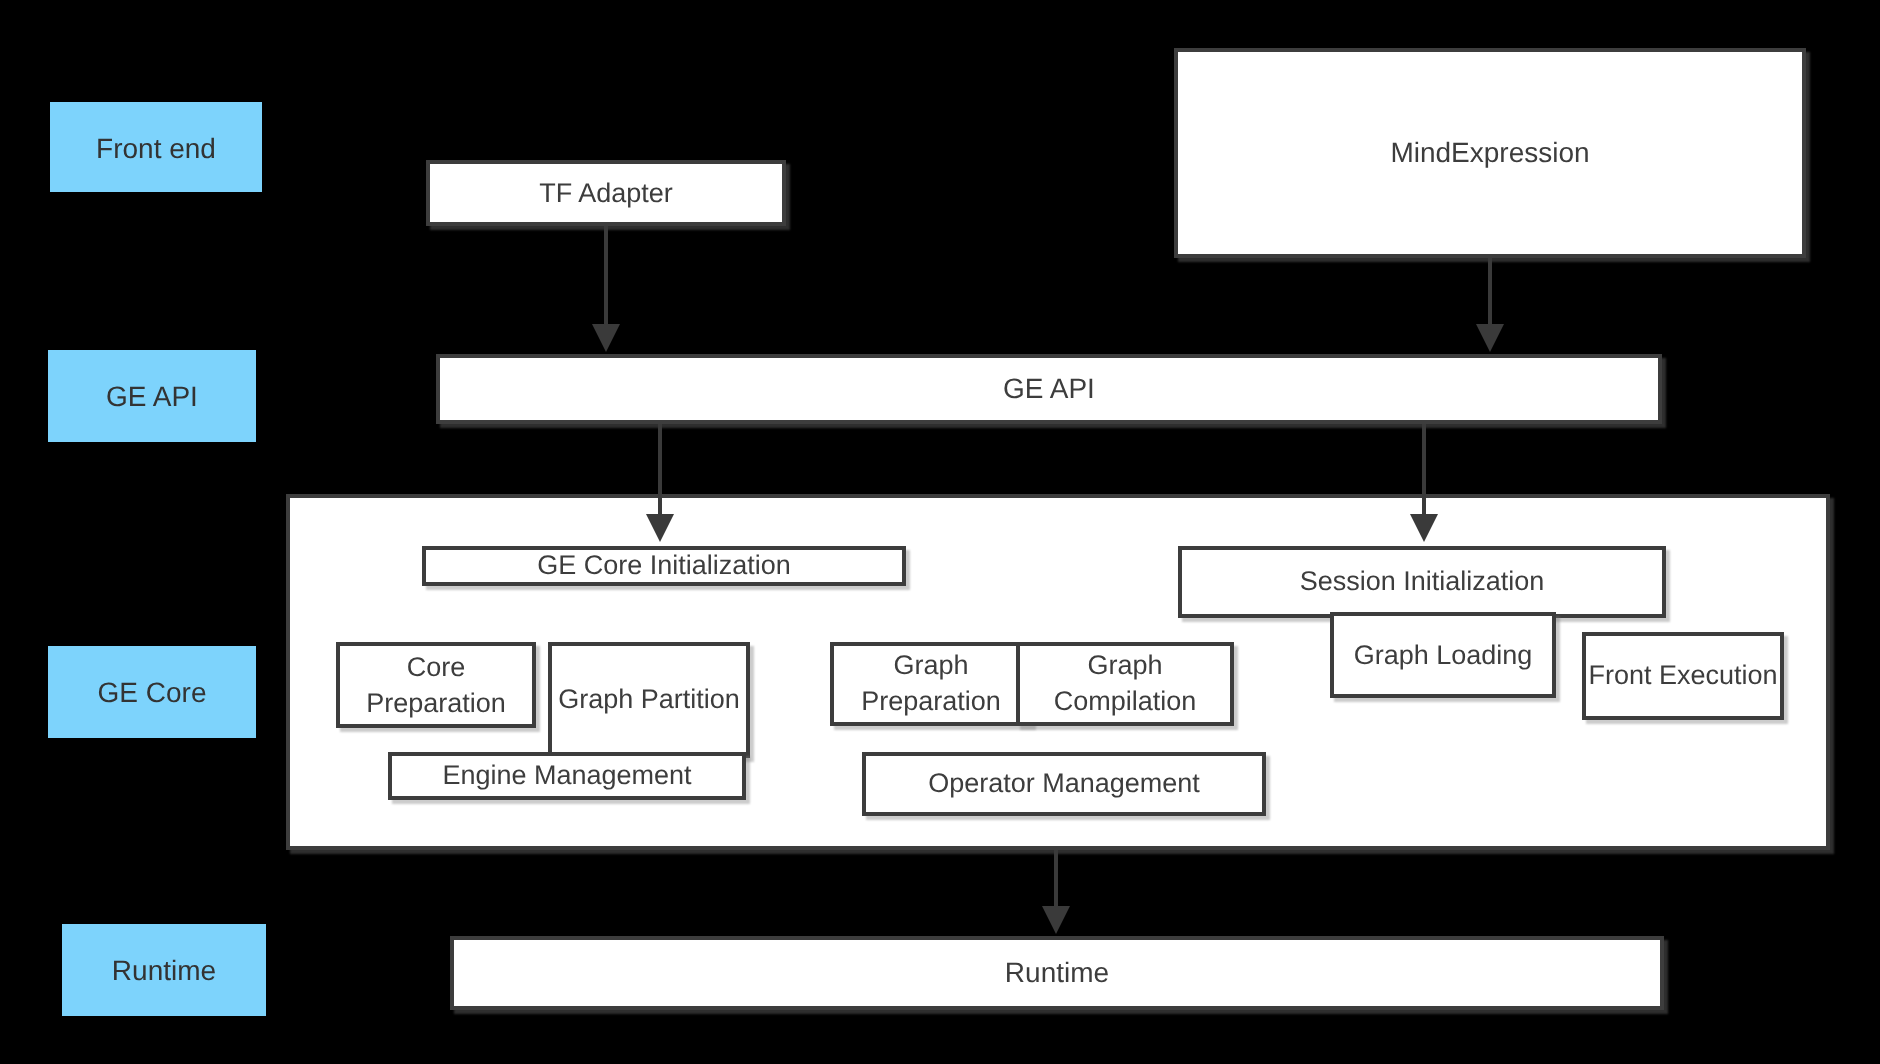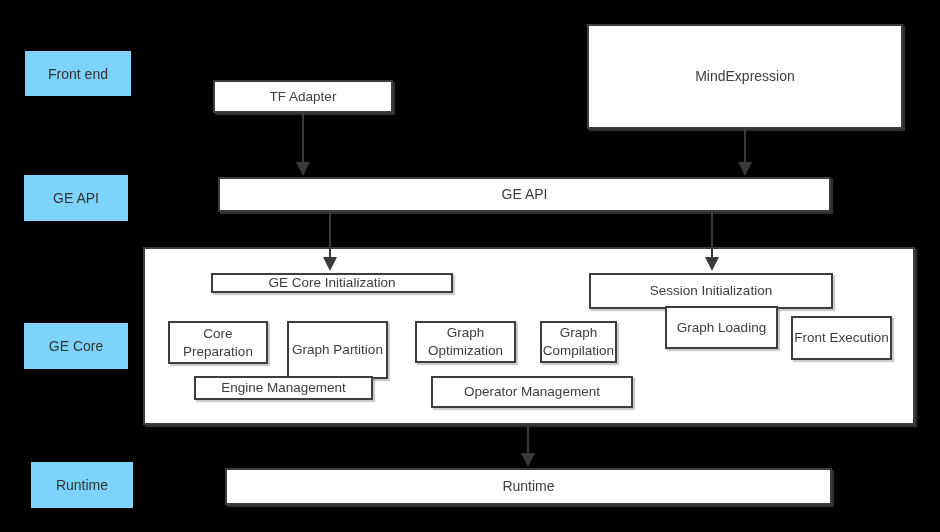--- a/index.html
+++ b/index.html
@@ -53,23 +53,23 @@
   <div class="box" style="left:213px;top:80px;width:180px;height:33px">TF Adapter</div>
 
   <div class="box" style="left:218px;top:177px;width:613px;height:35px;font-size:14px">GE API</div>
 
   <div class="box container-box" style="left:143px;top:247px;width:772px;height:178px"></div>
 
   <div class="box" style="left:211px;top:273px;width:242px;height:20px">GE Core Initialization</div>
   <div class="box" style="left:589px;top:273px;width:244px;height:36px">Session Initialization</div>
 
   <div class="box" style="left:168px;top:321px;width:100px;height:43px">Core Preparation</div>
-  <div class="box" style="left:287px;top:321px;width:101px;height:58px">Graph Partition</div>
-  <div class="box" style="left:415px;top:321px;width:101px;height:42px">Graph Optimization</div>
-  <div class="box" style="left:540px;top:321px;width:77px;height:42px">Graph Compilation</div>
+  <div class="box" style="left:274px;top:321px;width:101px;height:58px">Graph Partition</div>
+  <div class="box" style="left:415px;top:321px;width:101px;height:42px">Graph Preparation</div>
+  <div class="box" style="left:508px;top:321px;width:109px;height:42px">Graph Compilation</div>
   <div class="box" style="left:665px;top:306px;width:113px;height:43px">Graph Loading</div>
   <div class="box" style="left:791px;top:316px;width:101px;height:44px">Front Execution</div>
 
   <div class="box" style="left:194px;top:376px;width:179px;height:24px">Engine Management</div>
   <div class="box" style="left:431px;top:376px;width:202px;height:32px">Operator Management</div>
 
   <div class="box" style="left:225px;top:468px;width:607px;height:37px;font-size:14px">Runtime</div>
 
   <div class="arrow" style="left:296px;top:113px;height:63px">
     <i class="shaft"></i>

